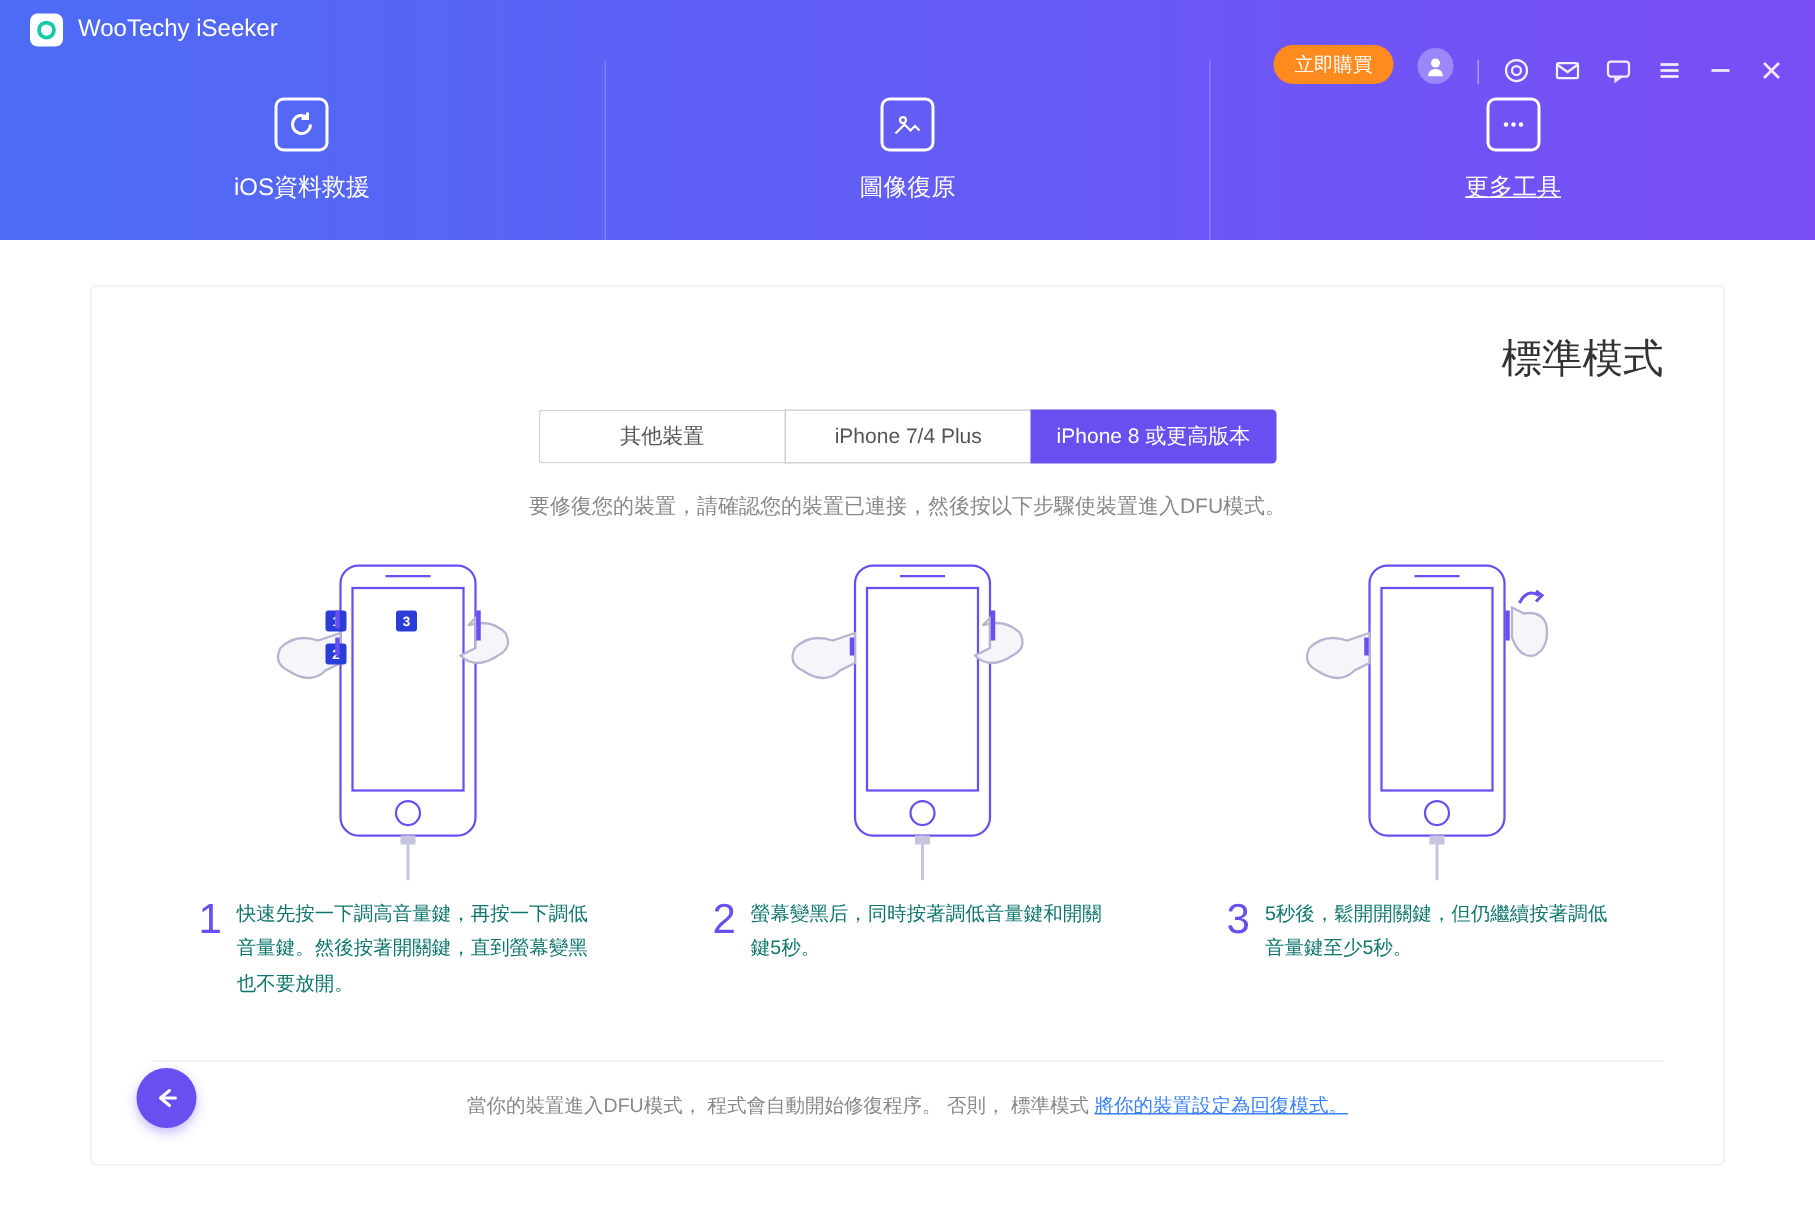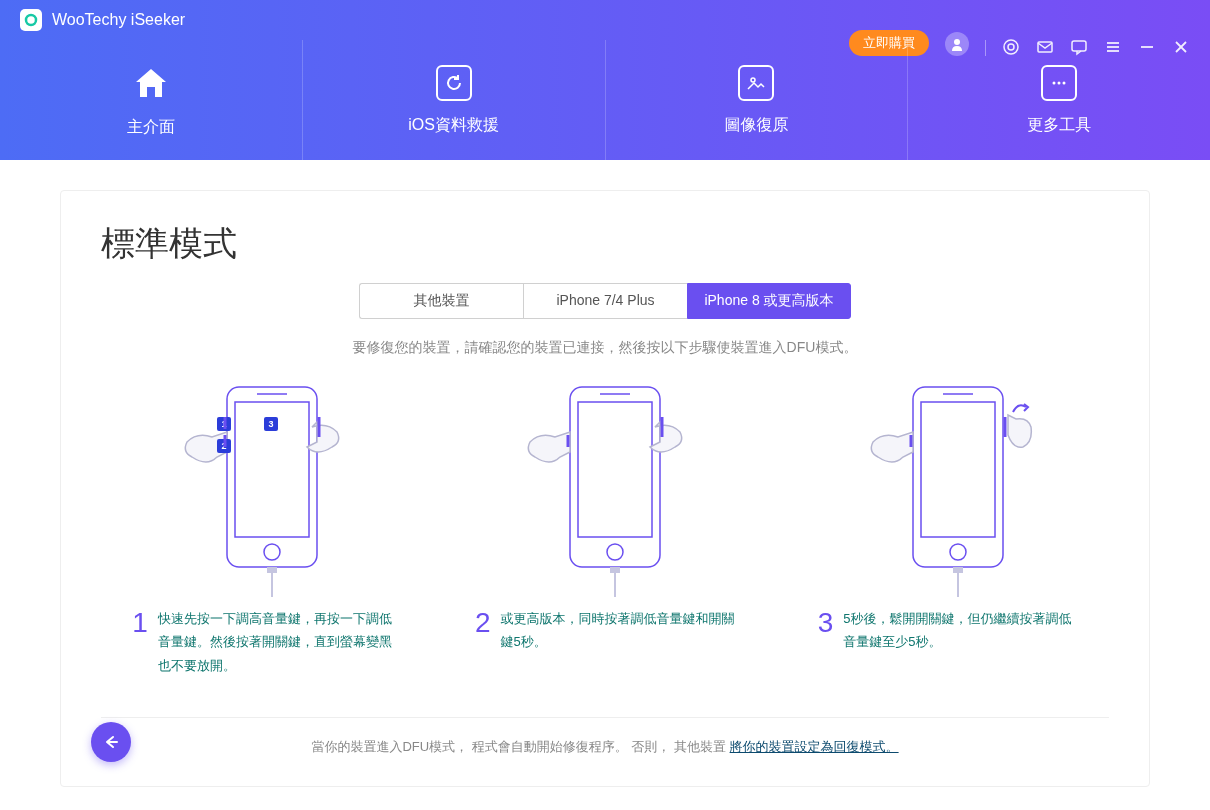--- a/index.html
+++ b/index.html
@@ -12,50 +12,50 @@
     .app-title { font-size: 16px; }
     .titlebar-right { margin-left: auto; display: flex; align-items: flex-end; gap: 16px; margin-top: 45px; }
     .buy-btn { background: #ff8a1e; color: #fff; padding: 4px 14px; border-radius: 14px; font-size: 13px; cursor: pointer; }
     .title-icon { width: 18px; height: 18px; display: flex; align-items: center; justify-content: center; cursor: pointer; opacity: 0.9; }
     .title-divider { width: 1px; height: 16px; background: rgba(255,255,255,0.4); }
     .avatar-circle { width: 24px; height: 24px; border-radius: 50%; background: rgba(255,255,255,0.3); display: flex; align-items: center; justify-content: center; }
     
     
     .nav-tabs { height: 120px; background: linear-gradient(90deg, #4d6cf5 0%, #7a4df5 100%); display: flex; }
     .nav-tab { flex: 1; display: flex; flex-direction: column; align-items: center; justify-content: center; color: #fff; cursor: pointer; border-right: 1px solid rgba(255,255,255,0.2); gap: 14px; }
-    .nav-tab:last-child { border-right: none; }
+    .nav-tab:last-child { border-right: none; text-decoration: underline; }
     .nav-icon-box { width: 40px; height: 40px; display: flex; align-items: center; justify-content: center; }
     .nav-icon-bordered { border: 2px solid #fff; border-radius: 6px; width: 36px; height: 36px; }
     .nav-label { font-size: 16px; }
     
     
     .content-wrap { padding: 30px 60px 20px; }
     .content-card { background: #fff; border: 1px solid #eee; border-radius: 4px; padding: 30px 40px 30px; position: relative; min-height: 580px; }
-    .mode-title { text-align: left; font-size: 34px; font-weight: 500; color: #333; margin-bottom: 16px; }
+    .mode-title { text-align: right; font-size: 27px; font-weight: 500; color: #333; margin-bottom: 16px; }
     
     .device-tabs { display: flex; justify-content: center; margin-bottom: 20px; }
     .device-tab { border: 1px solid #d0d0d0; padding: 8px 0; width: 164px; text-align: center; font-size: 14px; color: #555; cursor: pointer; background: #fff; }
     .device-tab:first-child { border-radius: 3px 0 0 3px; border-right: none; }
     .device-tab:nth-child(2) { border-right: none; }
     .device-tab:last-child { border-radius: 0 3px 3px 0; }
     .device-tab.active { background: #6a4ff0; color: #fff; border-color: #6a4ff0; }
     
     .instruction-text { text-align: center; color: #888; font-size: 14px; margin-bottom: 20px; }
     
     .steps-row { display: flex; justify-content: space-around; gap: 20px; margin-bottom: 40px; }
     .step-col { flex: 1; display: flex; flex-direction: column; align-items: center; }
     .phone-illustration { width: 200px; height: 220px; display: flex; align-items: center; justify-content: center; position: relative; }
     .step-text-row { display: flex; gap: 10px; align-items: flex-start; margin-top: 10px; max-width: 260px; }
     .step-num { font-size: 28px; color: #6a4ff0; font-weight: 300; flex-shrink: 0; }
     .step-desc { font-size: 13px; color: #0f766e; line-height: 1.8; }
     
     .back-btn { position: absolute; left: 30px; bottom: 24px; width: 40px; height: 40px; border-radius: 50%; background: #6a4ff0; display: flex; align-items: center; justify-content: center; cursor: pointer; box-shadow: 0 3px 8px rgba(106,79,240,0.4); }
     
     .footer-text { border-top: 1px solid #eee; padding-top: 20px; text-align: center; color: #888; font-size: 13px; margin-top: 30px; }
-    .footer-link { color: #0c4a6e; text-decoration: underline; cursor: pointer; }
+    .footer-link { color: #3b82f6; text-decoration: underline; cursor: pointer; }
     
     
     .phone-svg { stroke: #6a4ff0; fill: none; stroke-width: 1.5; }
     .num-badge { fill: #2b3dd9; }
     .num-badge-text { fill: #fff; font-size: 9px; font-weight: bold; }
     .hand-path { stroke: #b5b5d0; fill: #f5f5fa; stroke-width: 1.5; }
     .cable { stroke: #c5c5e0; stroke-width: 2; }
   </style>
 </head>
 <body>
@@ -111,28 +111,20 @@
     <div class="title-icon">
       <svg width="18" height="18" viewBox="0 0 18 18">
           <line x1="4" y1="4" x2="14" y2="14" stroke="#fff" stroke-width="1.8"></line>
           <line x1="14" y1="4" x2="4" y2="14" stroke="#fff" stroke-width="1.8"></line>
         </svg>
     </div>
   </div>
 </div>
 
 <div class="nav-tabs">
-  <div class="nav-tab">
-    <div class="nav-icon-box">
-      <svg width="40" height="40" viewBox="0 0 40 40">
-          <path d="M20 6 L35 19 L31 19 L31 34 L24 34 L24 24 L16 24 L16 34 L9 34 L9 19 L5 19 Z" fill="#fff"></path>
-        </svg>
-    </div>
-    <span class="nav-label">主介面</span>
-  </div>
   <div class="nav-tab">
     <div class="nav-icon-box nav-icon-bordered">
       <svg width="20" height="20" viewBox="0 0 20 20">
           <path d="M16 10 A6 6 0 1 1 14 5.5 M14 2 L14 6 L10 6" fill="none" stroke="#fff" stroke-width="2"></path>
         </svg>
     </div>
     <span class="nav-label">iOS資料救援</span>
   </div>
   <div class="nav-tab">
     <div class="nav-icon-box nav-icon-bordered">
@@ -211,21 +203,21 @@
             <line x1="110" y1="190" x2="110" y2="220" class="cable"></line>
             <rect x="105" y="190" width="10" height="6" fill="#c5c5e0"></rect>
             <path d="M30 80 Q20 75 25 65 Q35 55 50 60 L65 55 L65 75 L55 80 Q45 90 30 80" class="hand-path"></path>
             <path d="M170 70 Q180 65 175 55 Q165 45 150 50 L155 45 L155 65 L145 70 Q155 80 170 70" class="hand-path"></path>
             <line x1="63" y1="58" x2="63" y2="70" stroke="#6a4ff0" stroke-width="3"></line>
             <line x1="157" y1="40" x2="157" y2="60" stroke="#6a4ff0" stroke-width="3"></line>
           </svg>
         </div>
         <div class="step-text-row">
           <span class="step-num">2</span>
-          <span class="step-desc">或更高版本，同時按著調低音量鍵和開關鍵5秒。</span>
+          <span class="step-desc">螢幕變黑后，同時按著調低音量鍵和開關鍵5秒。</span>
         </div>
       </div>
 
       <div class="step-col">
         <div class="phone-illustration">
           <svg width="200" height="220" viewBox="0 0 200 220">
             <rect x="65" y="10" width="90" height="180" rx="12" class="phone-svg" fill="#f8f7ff"></rect>
             <rect x="73" y="25" width="74" height="135" class="phone-svg" fill="#fff"></rect>
             <circle cx="110" cy="175" r="8" class="phone-svg"></circle>
             <line x1="95" y1="17" x2="125" y2="17" class="phone-svg"></line>
@@ -246,17 +238,17 @@
       </div>
     </div>
 
     <div class="back-btn">
       <svg width="18" height="18" viewBox="0 0 18 18">
           <path d="M11 4 L5 9 L11 14 M5 9 L15 9" fill="none" stroke="#fff" stroke-width="2" stroke-linecap="round" stroke-linejoin="round"></path>
         </svg>
     </div>
 
     <div class="footer-text">
-      <span>當你的裝置進入DFU模式， 程式會自動開始修復程序。 否則， 其他裝置</span>
+      <span>當你的裝置進入DFU模式， 程式會自動開始修復程序。 否則， 標準模式</span>
       <a class="footer-link">將你的裝置設定為回復模式。</a>
     </div>
   </div>
 </div>
 
 </body></html>

